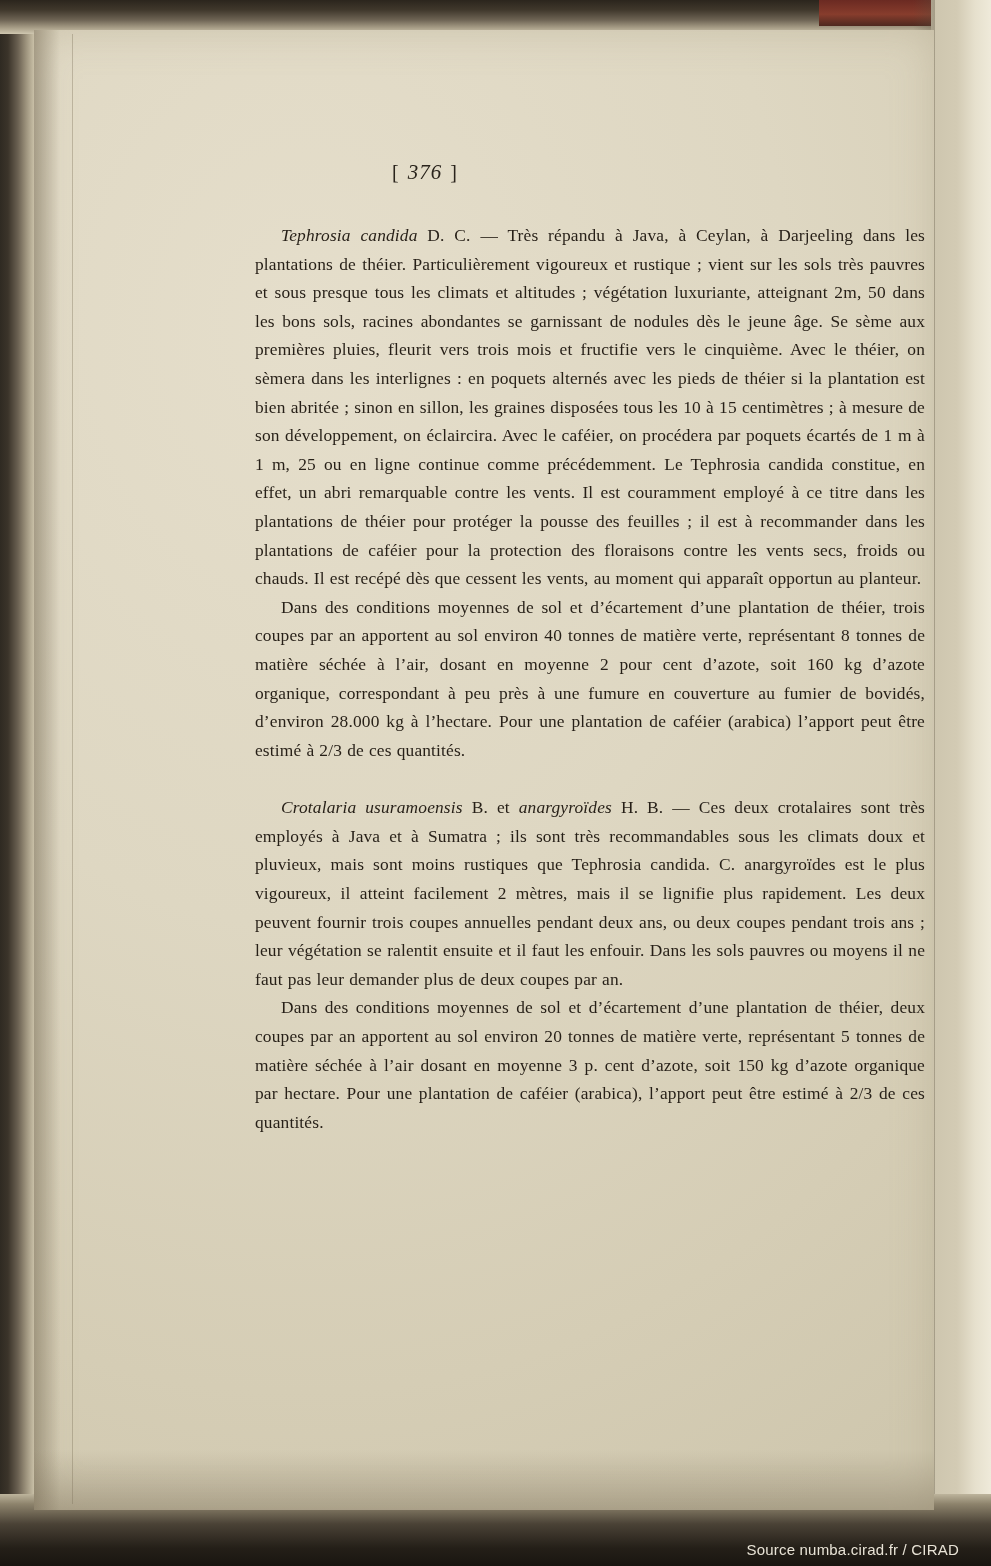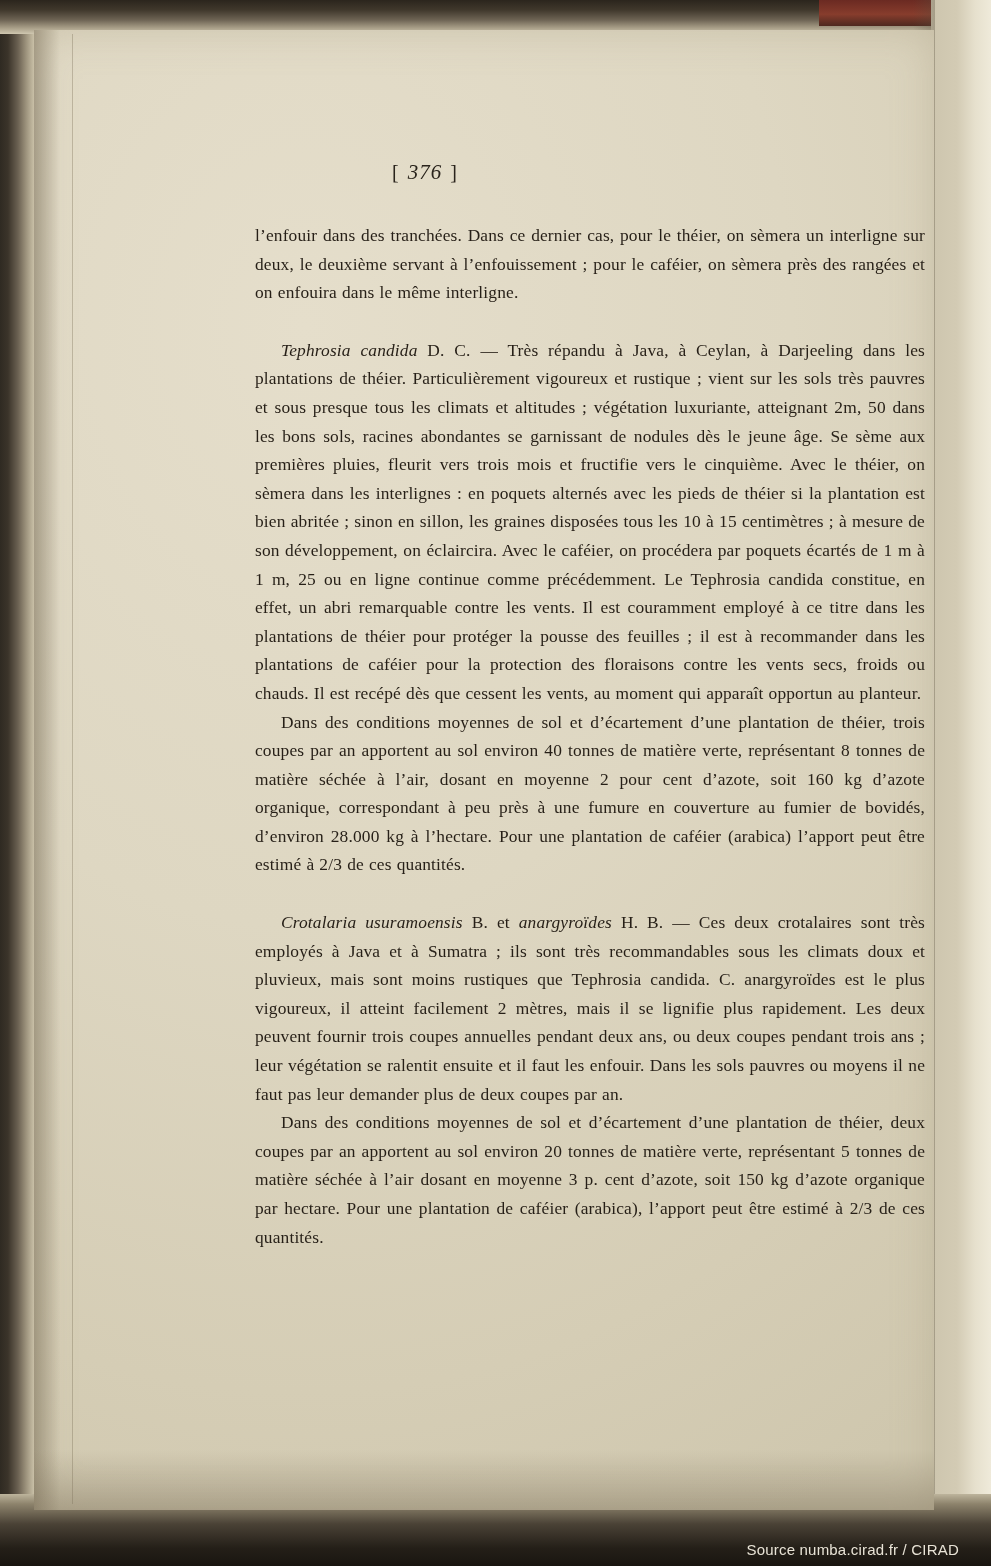--- a/index.html
+++ b/index.html
@@ -149,21 +149,20 @@
   <div class="sheet-left-gutter"></div>
   <div class="sheet-vline"></div>
   <div class="sheet-bottom-fade"></div>
 
   <div class="content">
 
     <div class="folio">
       <span>[</span><span class="num">376</span><span>]</span>
     </div>
 
-    <p class="body-par">l’enfouir dans des tranchées. Dans ce dernier cas, pour le théier, on sèmera un interligne sur deux, le deuxième servant à l’enfouissement ; pour le caféier, on sèmera près des rangées et on enfouira dans le même interligne.</p>
 
 
     <p class="body-par indent gap-lg"><i>Tephrosia candida</i><span> D. C. — Très répandu à Java, à Ceylan, à Darjeeling dans les plantations de théier. Particulièrement vigoureux et rustique ; vient sur les sols très pauvres et sous presque tous les climats et altitudes ; végétation luxuriante, atteignant 2m, 50 dans les bons sols, racines abondantes se garnissant de nodules dès le jeune âge. Se sème aux premières pluies, fleurit vers trois mois et fructifie vers le cinquième. Avec le théier, on sèmera dans les interlignes : en poquets alternés avec les pieds de théier si la plantation est bien abritée ; sinon en sillon, les graines disposées tous les 10 à 15 centimètres ; à mesure de son développement, on éclaircira. Avec le caféier, on procédera par poquets écartés de 1 m à 1 m, 25 ou en ligne continue comme précédemment. Le Tephrosia candida constitue, en effet, un abri remarquable contre les vents. Il est couramment employé à ce titre dans les plantations de théier pour protéger la pousse des feuilles ; il est à recommander dans les plantations de caféier pour la protection des floraisons contre les vents secs, froids ou chauds. Il est recépé dès que cessent les vents, au moment qui apparaît opportun au planteur.</span></p>
 
 
     <p class="body-par indent">Dans des conditions moyennes de sol et d’écartement d’une plantation de théier, trois coupes par an apportent au sol environ 40 tonnes de matière verte, représentant 8 tonnes de matière séchée à l’air, dosant en moyenne 2 pour cent d’azote, soit 160 kg d’azote organique, correspondant à peu près à une fumure en couverture au fumier de bovidés, d’environ 28.000 kg à l’hectare. Pour une plantation de caféier (arabica) l’apport peut être estimé à 2/3 de ces quantités.</p>
 
     <p class="body-par indent gap-lg"><i>Crotalaria usuramoensis</i><span> B. et </span><i>anargyroïdes</i><span> H. B. — Ces deux crotalaires sont très employés à Java et à Sumatra ; ils sont très recommandables sous les climats doux et pluvieux, mais sont moins rustiques que Tephrosia candida. C. anargyroïdes est le plus vigoureux, il atteint facilement 2 mètres, mais il se lignifie plus rapidement. Les deux peuvent fournir trois coupes annuelles pendant deux ans, ou deux coupes pendant trois ans ; leur végétation se ralentit ensuite et il faut les enfouir. Dans les sols pauvres ou moyens il ne faut pas leur demander plus de deux coupes par an.</span></p>
 
     <p class="body-par indent">Dans des conditions moyennes de sol et d’écartement d’une plantation de théier, deux coupes par an apportent au sol environ 20 tonnes de matière verte, représentant 5 tonnes de matière séchée à l’air dosant en moyenne 3 p. cent d’azote, soit 150 kg d’azote organique par hectare. Pour une plantation de caféier (arabica), l’apport peut être estimé à 2/3 de ces quantités.</p>

